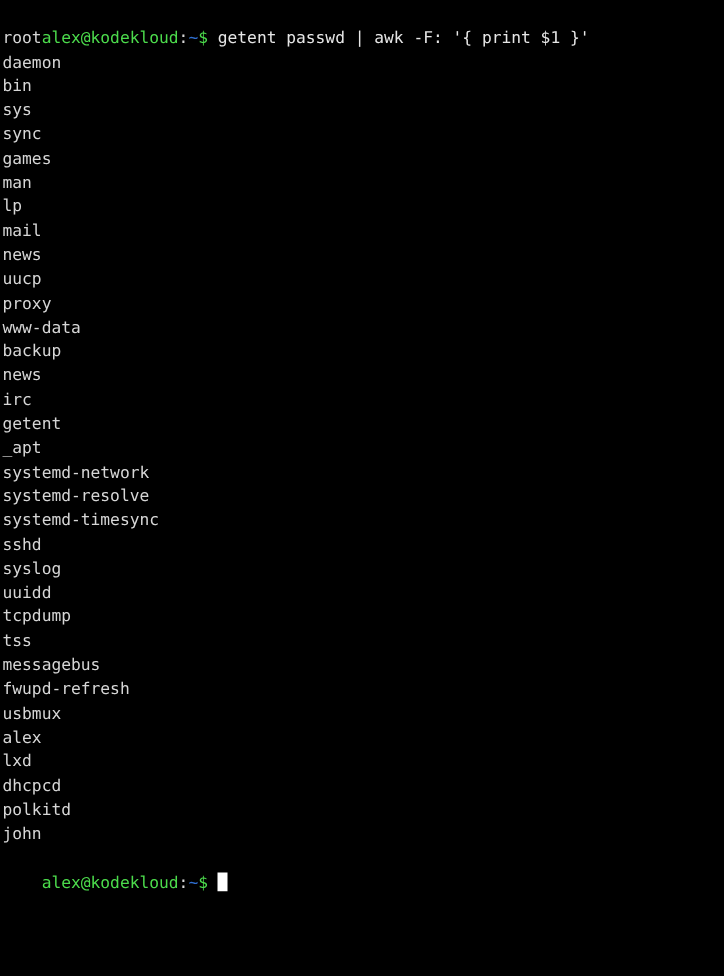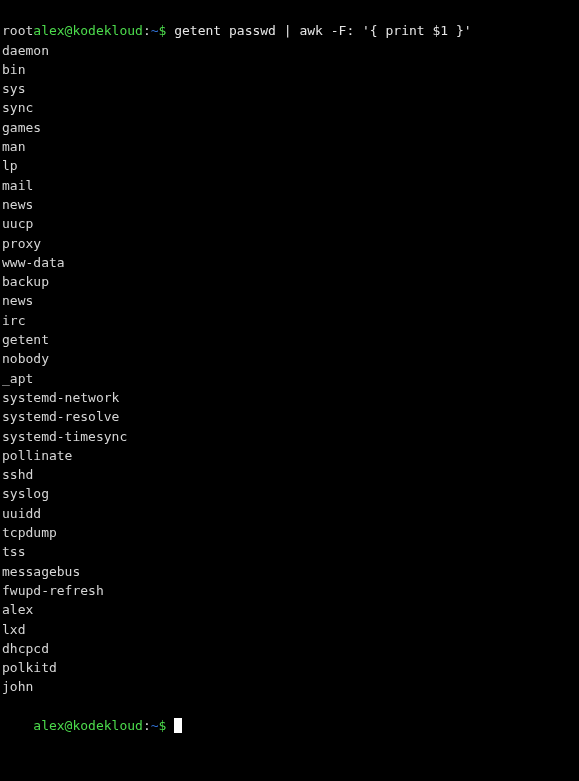--- a/index.html
+++ b/index.html
@@ -63,33 +63,32 @@
       <div class="line"><span class="seg c-out">lp</span></div>
       <div class="line"><span class="seg c-out">mail</span></div>
       <div class="line"><span class="seg c-out">news</span></div>
       <div class="line"><span class="seg c-out">uucp</span></div>
       <div class="line"><span class="seg c-out">proxy</span></div>
       <div class="line"><span class="seg c-out">www-data</span></div>
       <div class="line"><span class="seg c-out">backup</span></div>
       <div class="line"><span class="seg c-out">news</span></div>
       <div class="line"><span class="seg c-out">irc</span></div>
       <div class="line"><span class="seg c-out">getent</span></div>
-      <div class="line"><span class="seg c-out">nobody</span></div>
       <div class="line"><span class="seg c-out">_apt</span></div>
       <div class="line"><span class="seg c-out">systemd-network</span></div>
       <div class="line"><span class="seg c-out">systemd-resolve</span></div>
       <div class="line"><span class="seg c-out">systemd-timesync</span></div>
-      <div class="line"><span class="seg c-out">pollinate</span></div>
       <div class="line"><span class="seg c-out">sshd</span></div>
       <div class="line"><span class="seg c-out">syslog</span></div>
       <div class="line"><span class="seg c-out">uuidd</span></div>
       <div class="line"><span class="seg c-out">tcpdump</span></div>
       <div class="line"><span class="seg c-out">tss</span></div>
       <div class="line"><span class="seg c-out">messagebus</span></div>
       <div class="line"><span class="seg c-out">fwupd-refresh</span></div>
+      <div class="line"><span class="seg c-out">usbmux</span></div>
       <div class="line"><span class="seg c-out">alex</span></div>
       <div class="line"><span class="seg c-out">lxd</span></div>
       <div class="line"><span class="seg c-out">dhcpcd</span></div>
       <div class="line"><span class="seg c-out">polkitd</span></div>
       <div class="line"><span class="seg c-out">john</span></div>
     </div>
 
   <div class="line">
     <span class="seg c-user">alex@kodekloud</span><span class="seg c-punct">:</span><span class="seg c-path">~</span><span class="seg c-dollar">$</span><span class="seg c-cmd"> </span><span class="seg c-cmd"></span><span class="cursor"></span>
   </div>

